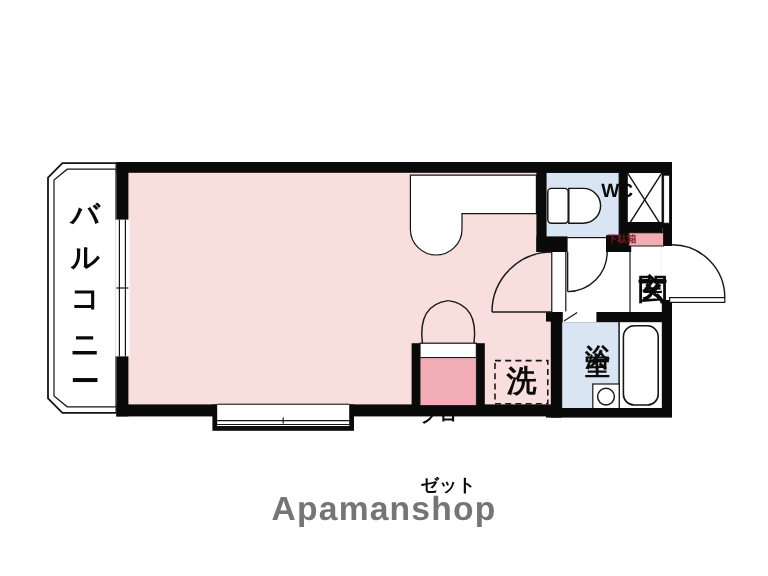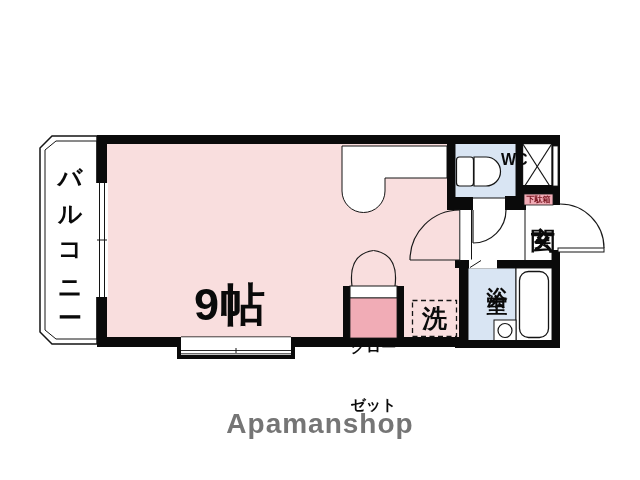--- a/index.html
+++ b/index.html
@@ -8,21 +8,21 @@
   .plan-svg{position:absolute;left:0;top:0;}
   .lbl{position:absolute;white-space:pre;}
   .v{writing-mode:vertical-rl;}
   .room-label{left:115px;top:186px;width:230px;text-align:center;font-size:45px;font-weight:700;line-height:1.05;letter-spacing:1px;}
   .balcony-label{left:54px;top:151px;font-size:24px;font-weight:700;letter-spacing:11px;}
   .wc-label{left:501px;top:152px;width:16px;font-size:16px;font-weight:700;line-height:16px;word-break:break-all;text-align:center;}
   .genkan-label{left:527px;top:208px;font-size:24px;font-weight:700;letter-spacing:2px;}
   .bath-label{left:483px;top:270px;font-size:21px;font-weight:700;letter-spacing:6px;}
   .closet-label{left:347px;top:299px;width:53px;text-align:center;font-size:15px;font-weight:700;line-height:1.28;}
   .laundry-label{left:412px;top:301px;width:45px;text-align:center;font-size:25px;font-weight:700;line-height:34px;}
-  .shoe-label{left:524px;top:194px;width:29px;height:11px;text-align:center;font-size:8px;font-weight:700;line-height:11px;color:#7B1722;}
+  .shoe-label{left:504px;top:194px;width:29px;height:11px;text-align:center;font-size:8px;font-weight:700;line-height:11px;color:#7B1722;}
   .logo{left:220px;top:408px;width:200px;text-align:center;font-size:28px;font-weight:600;color:#757575;letter-spacing:1px;}
 </style>
 </head>
 <body>
 
 <div class="canvas">
 
   <svg class="plan-svg" width="640" height="480" viewBox="0 0 640 480">
 
     <polygon points="52,136 97,136 97,344 52,344 40,332 40,148" fill="#ffffff" stroke="#141414" stroke-width="1.5"></polygon>
@@ -102,21 +102,20 @@
     <line x1="470" y1="267.5" x2="481" y2="260.5" stroke="#141414" stroke-width="1"></line>
 
     <rect x="558" y="248" width="46" height="4" fill="#ffffff" stroke="#141414" stroke-width="1"></rect>
     <path d="M604,248 A44,44 0 0 0 560,204" fill="none" stroke="#1a1a1a" stroke-width="1.2"></path>
 
     <rect x="456.5" y="157" width="17" height="29" rx="3" fill="#ffffff" stroke="#141414" stroke-width="1.2"></rect>
     <path d="M474,157 H486 A14.5,14.5 0 0 1 486,186 H474 Z" fill="#ffffff" stroke="#141414" stroke-width="1.2"></path>
   </svg>
 
   <div class="lbl room-label">
-    <div>9帖</div>
   </div>
 
   <div class="lbl v balcony-label">バルコニー</div>
 
   <div class="lbl wc-label">WC</div>
 
   <div class="lbl v genkan-label">玄関</div>
 
   <div class="lbl v bath-label">浴室</div>
 

